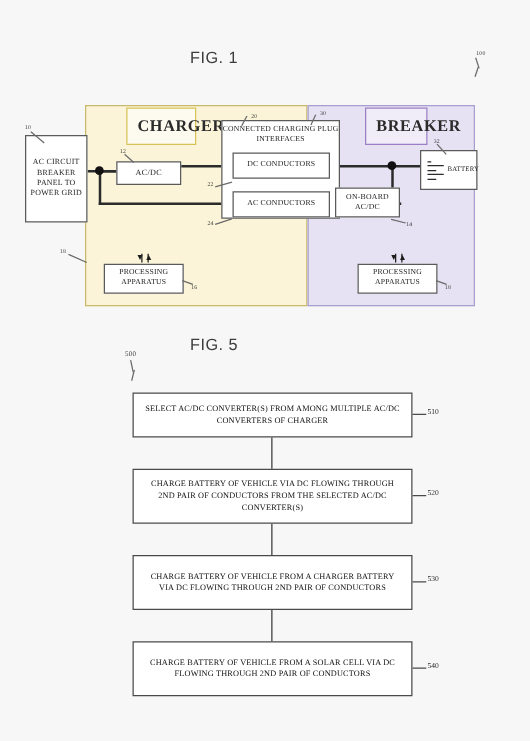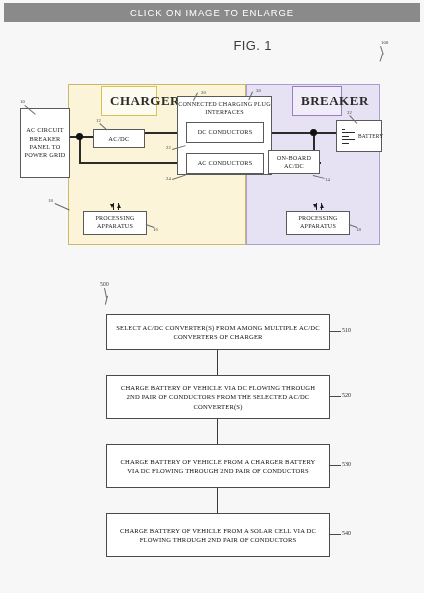--- a/index.html
+++ b/index.html
@@ -20,21 +20,21 @@
     font-size:9.5px;letter-spacing:.9px;
     display:flex;align-items:center;justify-content:center;
     text-align:center;
   }
 
   
   .fig-title{
     position:absolute;
     font-family:"Liberation Sans", sans-serif;
     font-size:13px;color:#3c3c3c;letter-spacing:.4px;
-    text-align:right;width:120px;
+    text-align:left;width:120px;
   }
   #fig1-title{left:152px;top:38px;}
   #fig5-title{left:152px;top:268px;}
 
   
   .watermark{
     position:absolute;left:128px;top:178px;
     font-family:"Liberation Sans", sans-serif;
     font-size:20px;letter-spacing:1.5px;
     color:#e9e0c2;
@@ -182,21 +182,20 @@
     position:absolute;font-family:"Liberation Serif", serif;
     font-size:6px;color:#2b2b2b;
   }
   .ftick{position:absolute;height:.9px;background:#4a4a4a;width:11px;}
 </style>
 </head>
 <body>
 
 <div id="page">
 
-  <div class="banner">CLICK ON IMAGE TO ENLARGE</div>
 
   <div class="fig-title" id="fig1-title">FIG. 1</div>
 
   <div class="ref" style="left:381px;top:40px;">100</div>
   <div class="leader" style="left:381px;top:46px;width:9px;transform:rotate(72deg);"></div>
   <div class="leader" style="left:383px;top:54px;width:8px;transform:rotate(108deg);"></div>
 
   <div id="charger-panel"></div>
   <div id="vehicle-panel"></div>
 
@@ -290,20 +289,21 @@
 
   <div class="ref" style="left:356px;top:227px;">18</div>
   <div class="leader" style="left:349px;top:224px;width:9px;transform:rotate(20deg);"></div>
 
   <div class="ref" style="left:48px;top:198px;">18</div>
   <div class="leader" style="left:55px;top:203px;width:16px;transform:rotate(24deg);"></div>
 
   <div class="ref" style="left:256px;top:88px;">30</div>
   <div class="leader" style="left:253px;top:92px;width:9px;transform:rotate(115deg);"></div>
 
+  <div class="fig-title" id="fig5-title">FIG. 5</div>
   <div class="ref" style="left:100px;top:281px;font-size:5.6px;">500</div>
   <div class="leader" style="left:105px;top:288px;width:10px;transform:rotate(78deg);"></div>
   <div class="leader" style="left:108px;top:296px;width:9px;transform:rotate(104deg);"></div>
 
   <div class="fbox" id="fbox-510">SELECT AC/DC CONVERTER(S) FROM AMONG MULTIPLE AC/DC CONVERTERS OF CHARGER</div>
   <div class="ftick" style="left:330px;top:331px;"></div>
   <div class="fref" style="left:342px;top:327px;">510</div>
 
   <div class="fconn" id="fc1"></div>
 

